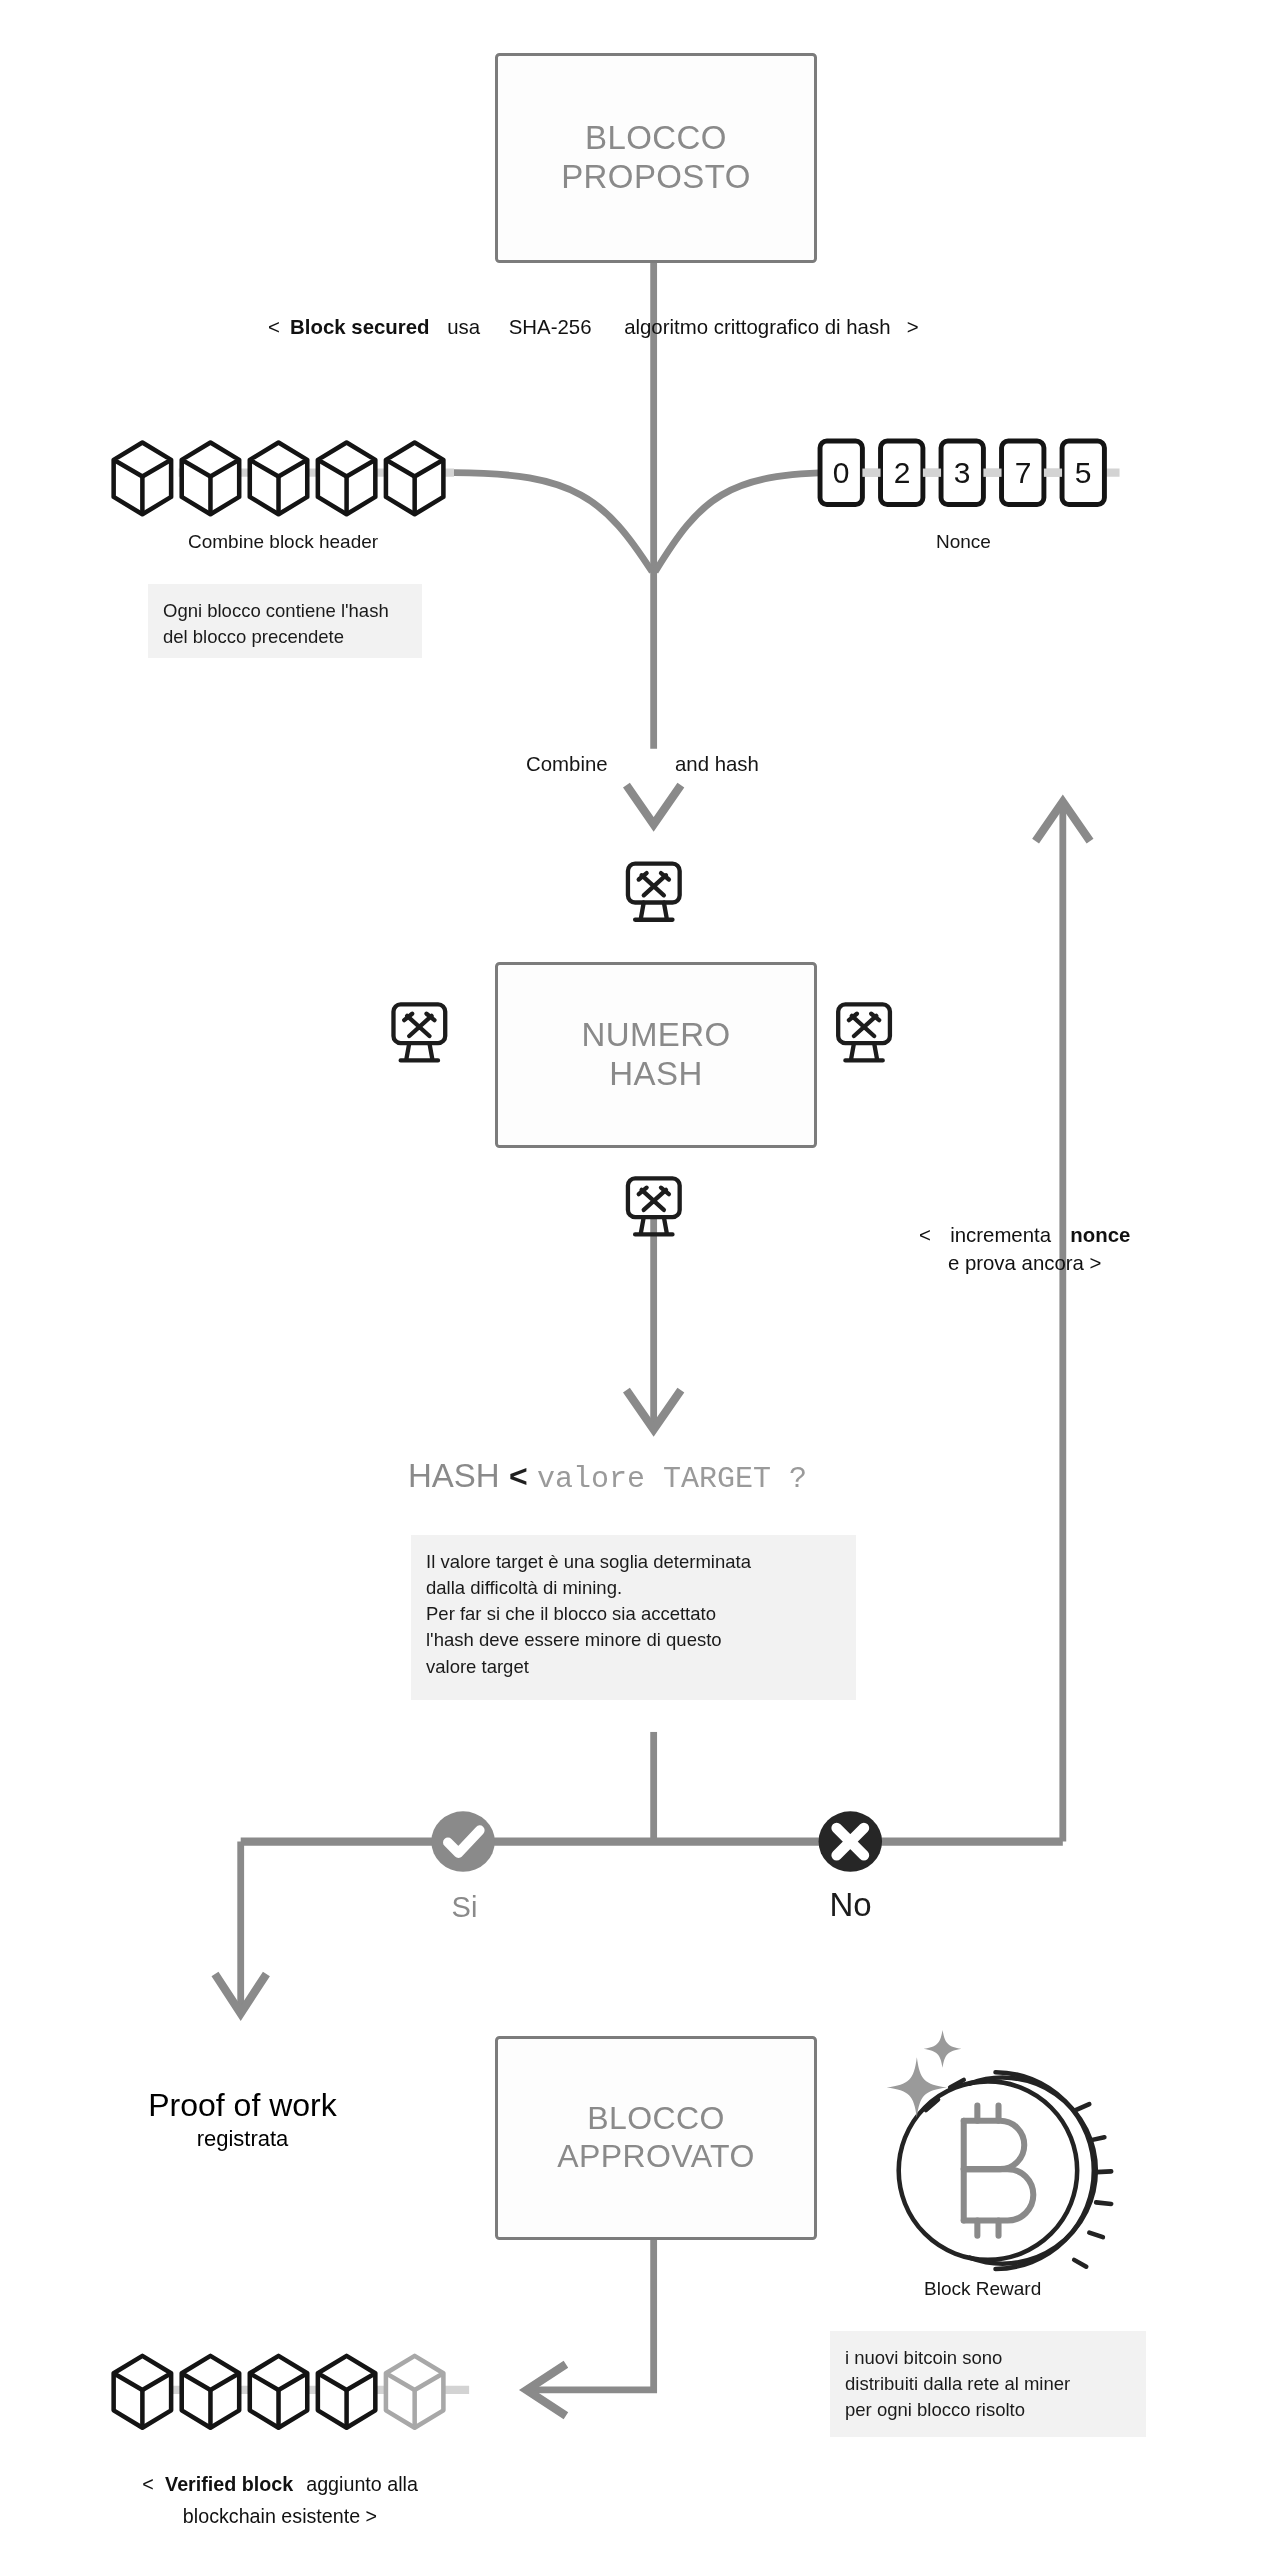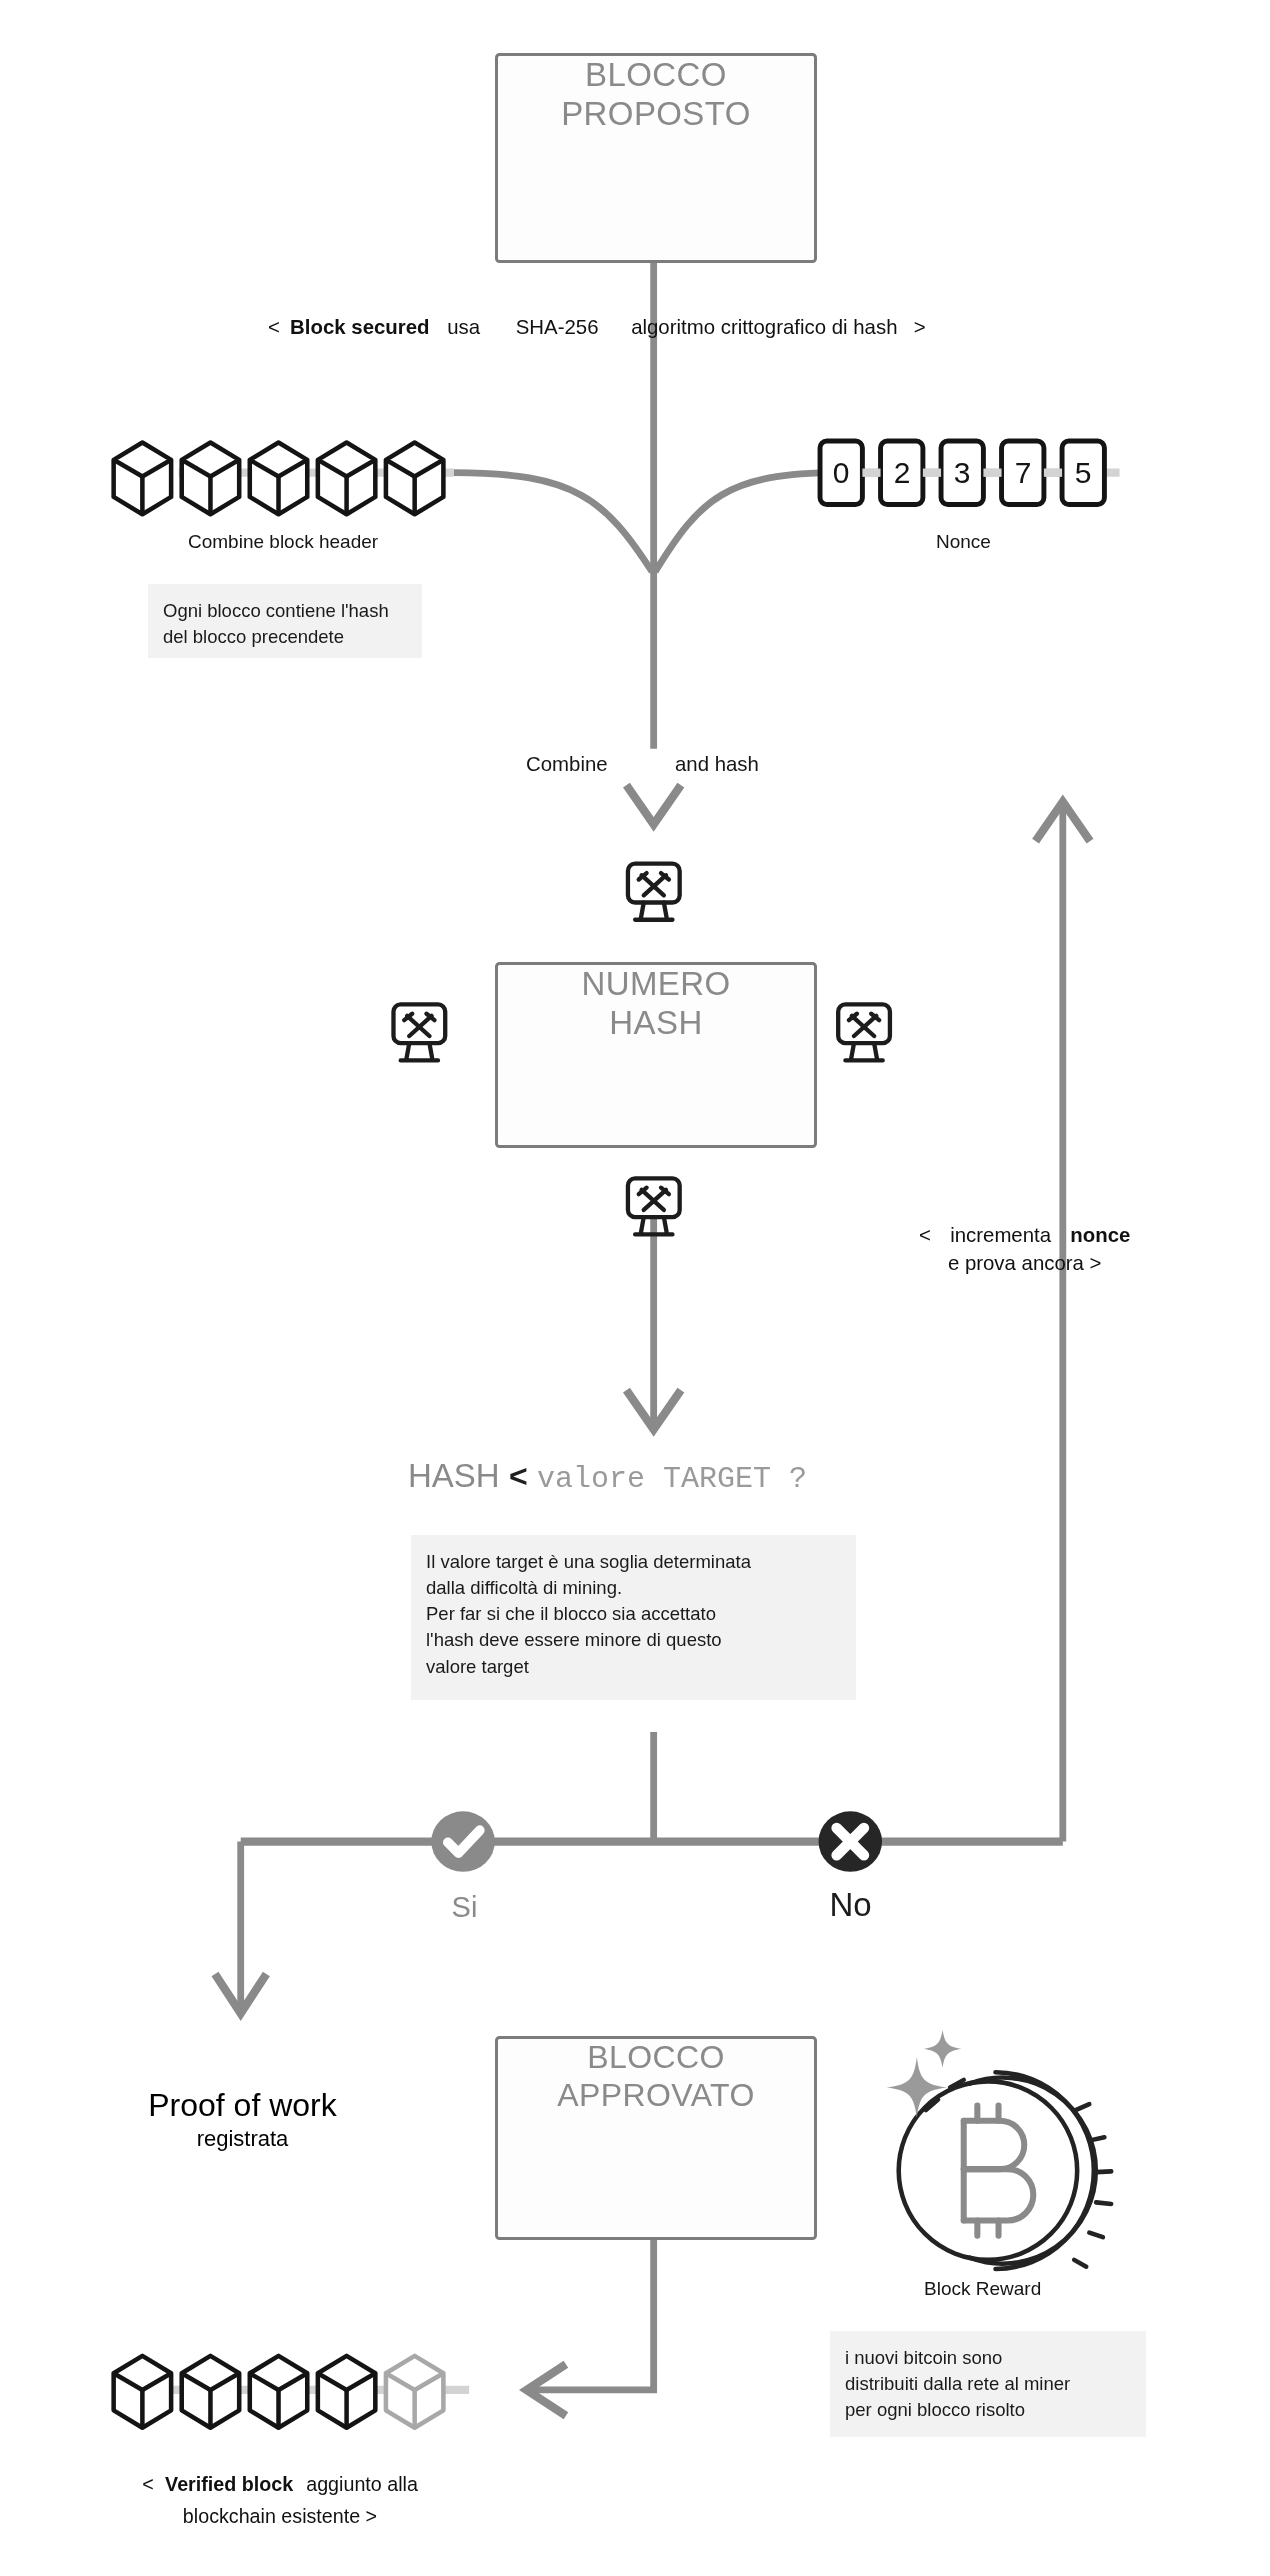--- a/index.html
+++ b/index.html
@@ -16,20 +16,21 @@
   }
   .abs{position:absolute;}
   
   .pbox{
     border:3.8px solid #7c7c7c;
     border-radius:4.5px;
     background:#fdfdfd;
     display:flex;
     flex-direction:column;
     align-items:center;
+    justify-content:center;
     color:#8a8a8a;
     letter-spacing:0.4px;
     line-height:1.18;
   }
   .pbox span{display:block;text-align:center;}
   
   .note{
     background:#f2f2f2;
     color:#1a1a1a;
     font-size:18.5px;
@@ -236,21 +237,21 @@
 
   <div class="abs pbox" style="left:495px;top:53px;width:316px;height:204px;font-size:33px;">
     <span>BLOCCO</span>
     <span>PROPOSTO</span>
   </div>
 
   <div class="abs" style="left:268px;top:316px;font-size:20.4px;color:#111;white-space:nowrap;">
     <span>&lt;</span>
     <span class="bold" style="margin-left:4.5px;">Block secured</span>
     <span style="margin-left:12px;">usa</span>
-    <span style="margin-left:30px;">SHA-256</span>
+    <span style="margin-left:23px;">SHA-256</span>
     <span style="margin-left:27px;">algoritmo crittografico di hash</span>
     <span style="margin-left:10.6px;">&gt;</span>
   </div>
 
   <div class="abs cap" style="left:188px;top:531px;">Combine block header</div>
 
   <div class="abs cap" style="left:936px;top:531px;">Nonce</div>
 
   <div class="abs" style="left:820px;top:441px;width:327px;height:64px;">
     <div class="abs" style="left:0;top:0;width:42px;height:64px;display:flex;align-items:center;justify-content:center;font-size:30px;color:#141414;">0</div>

